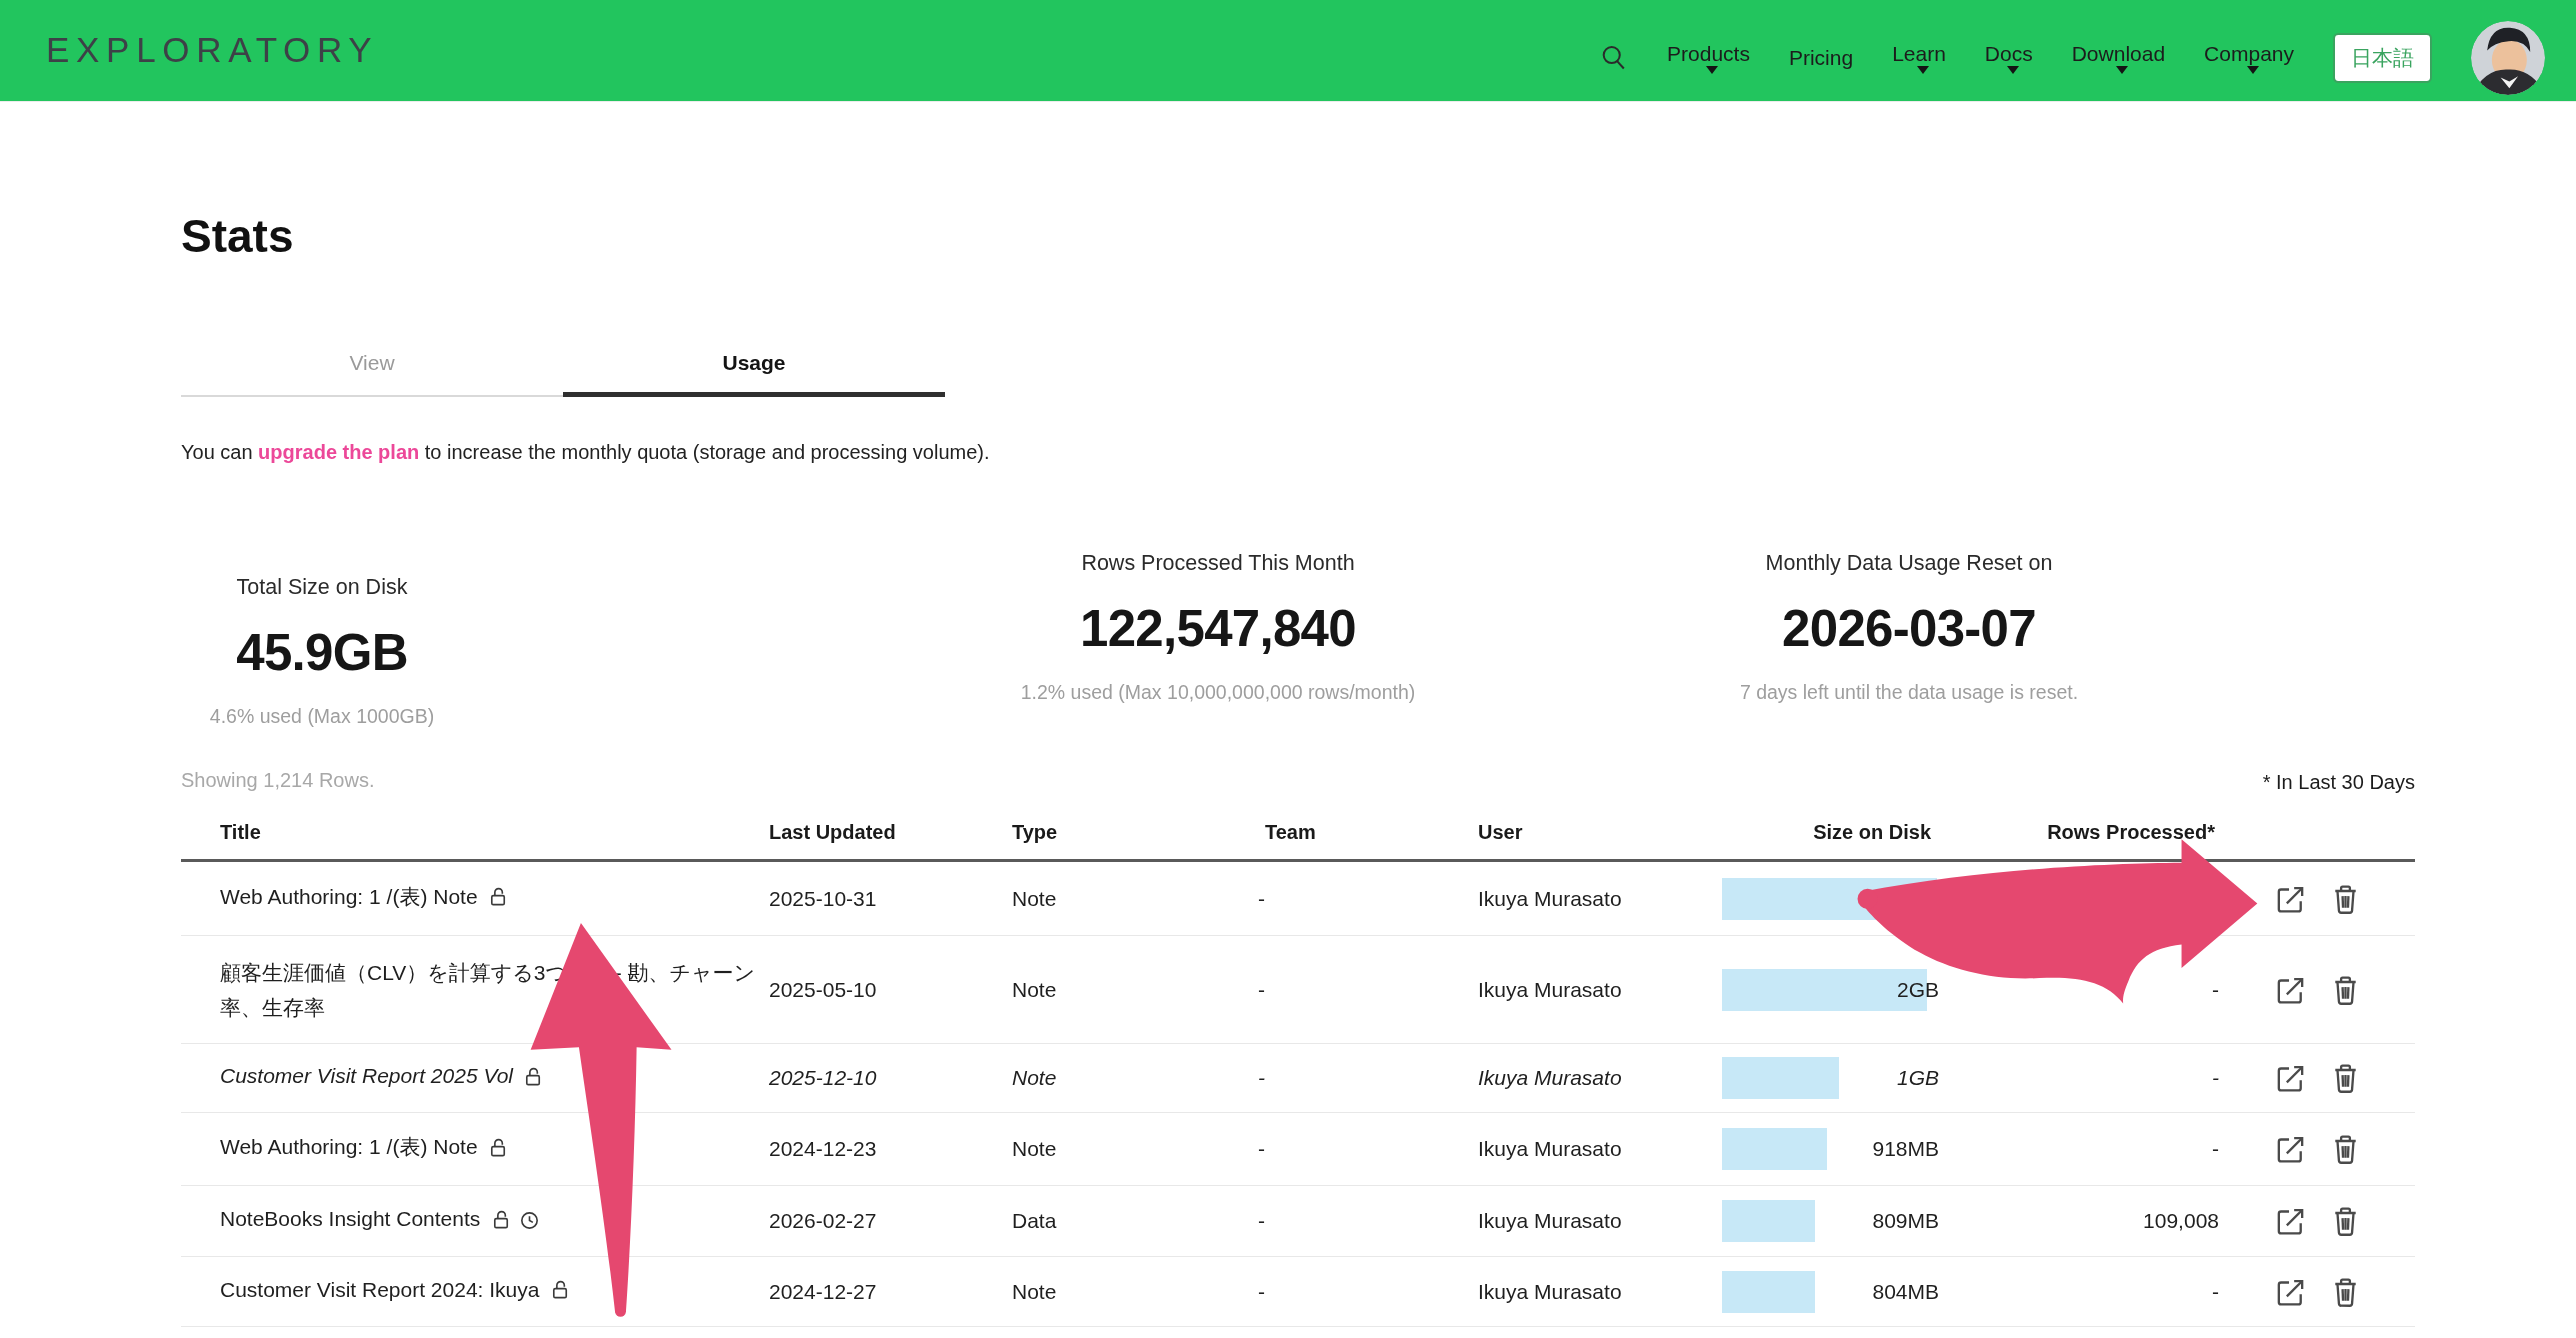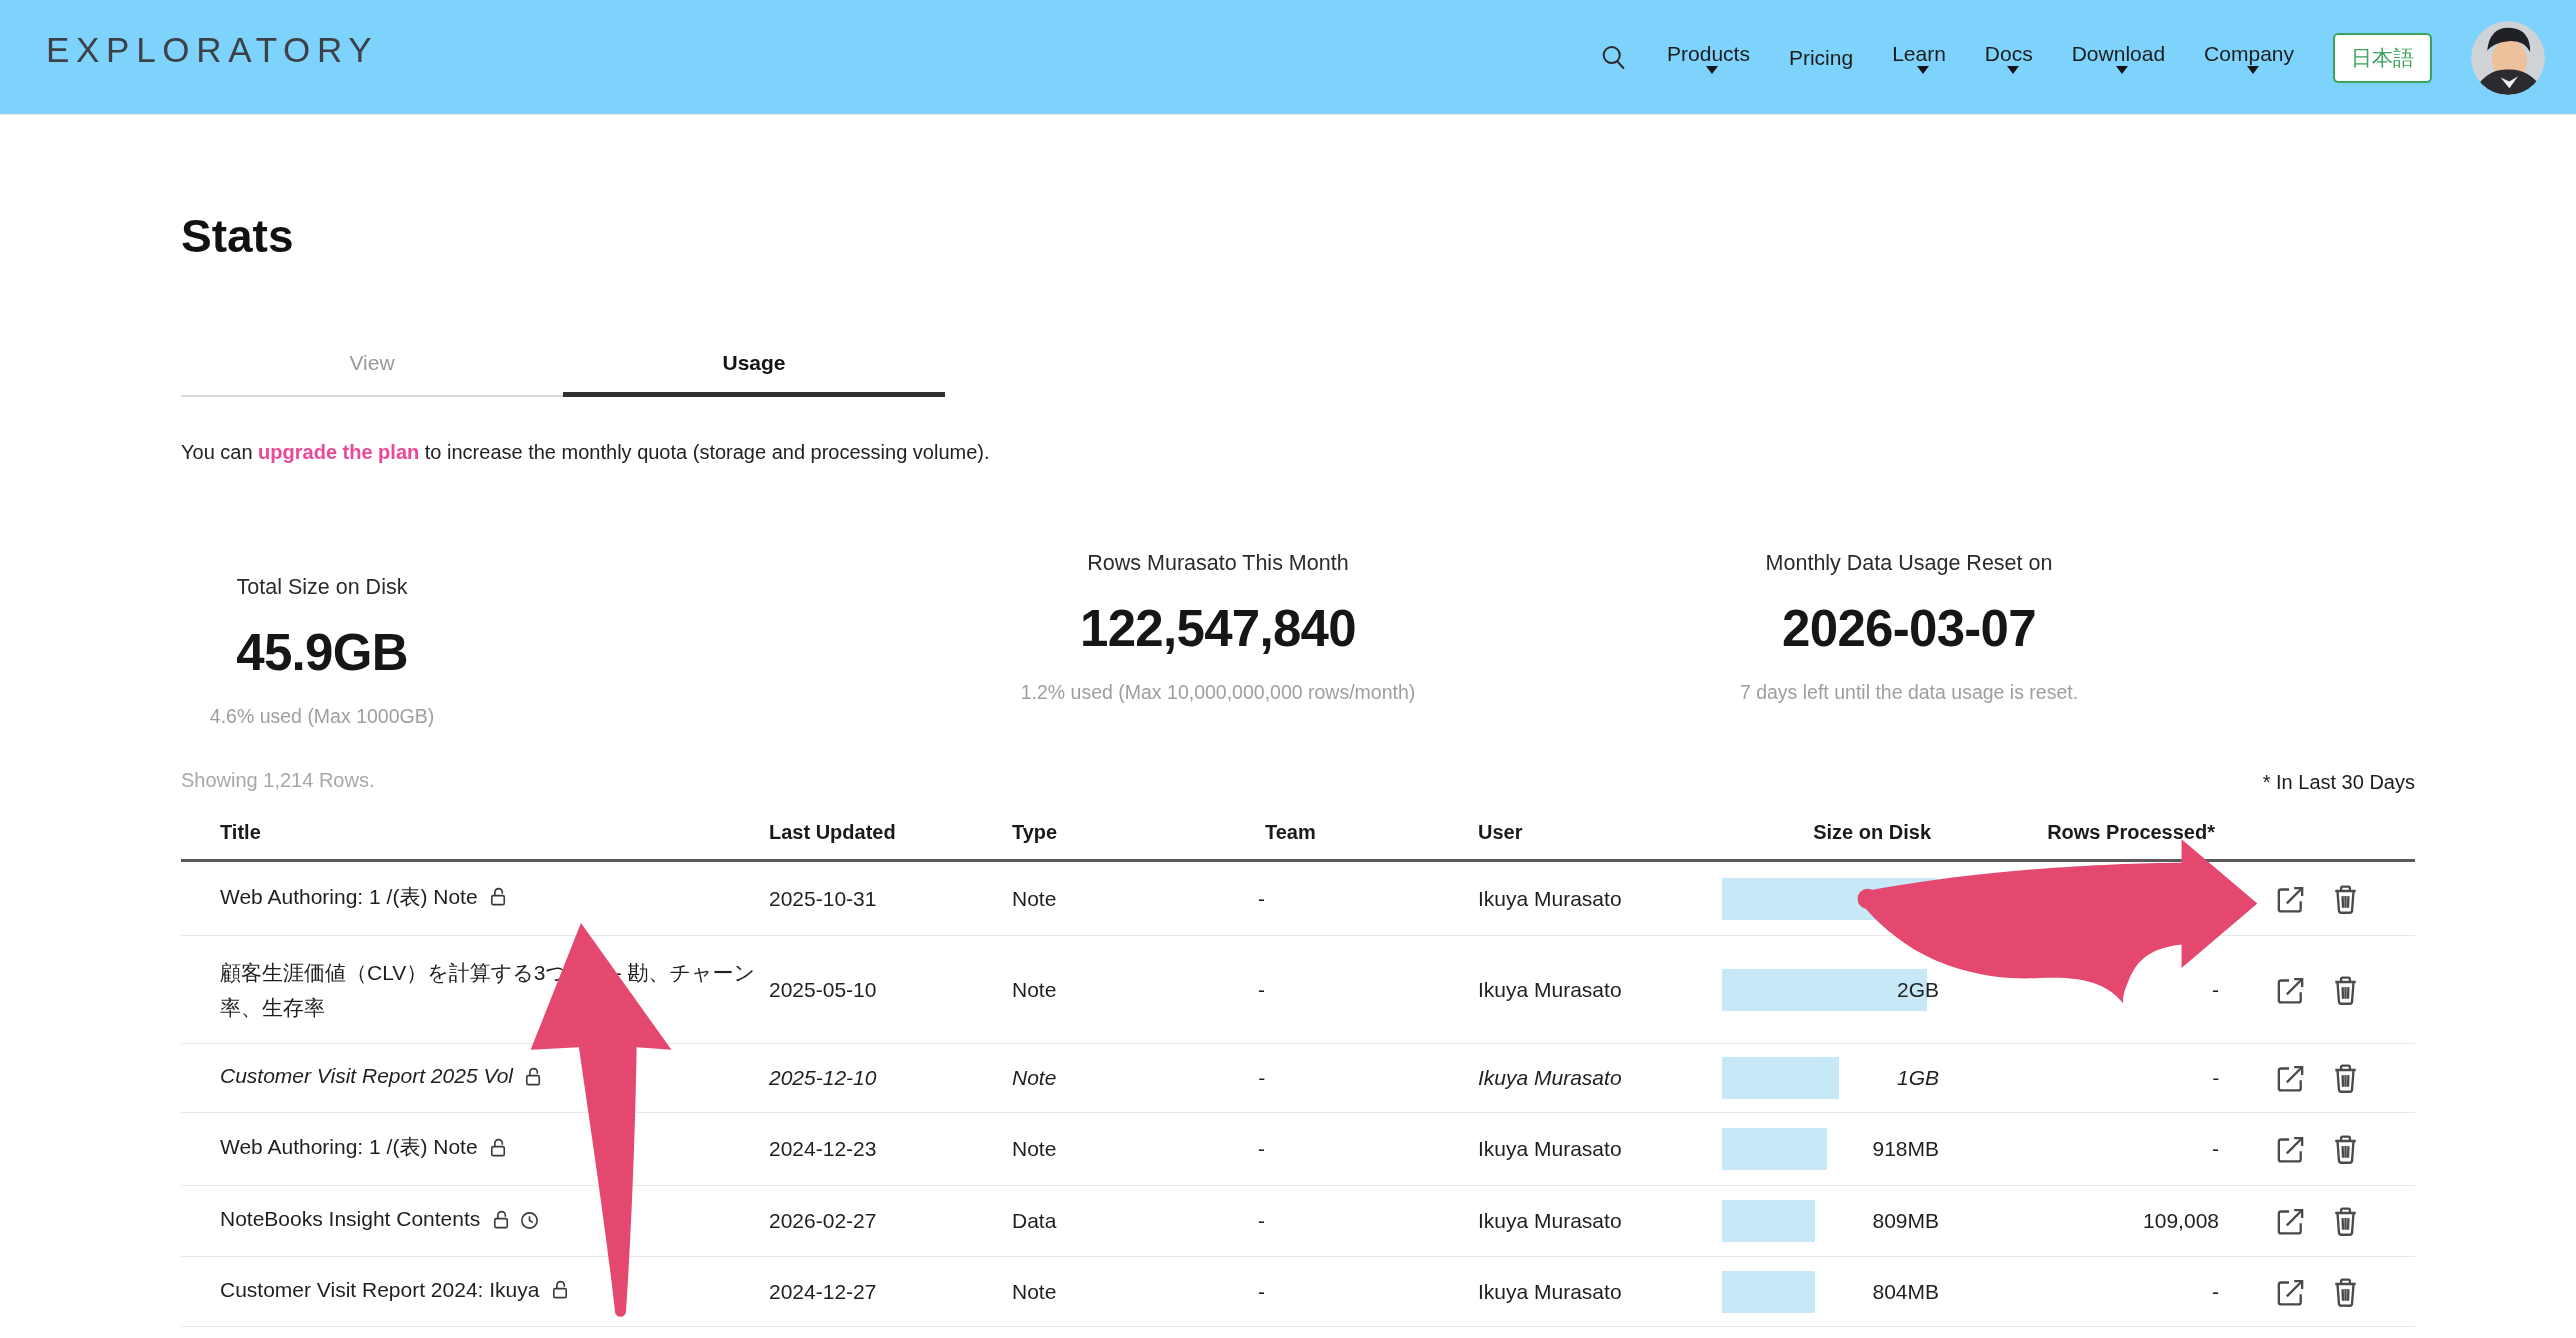--- a/index.html
+++ b/index.html
@@ -1,21 +1,21 @@
 <!DOCTYPE html>
 <html style="font-size:10.7px"><head>
 <meta charset="utf-8">
 <style>
   * { margin:0; padding:0; box-sizing:border-box; }
   html,body { width:2576px; height:1339px; background:#fff; overflow:hidden;
     font-family:"Liberation Sans","DejaVu Sans",sans-serif; color:#222; }
 
   
-  .topnav { position:absolute; left:0; top:0; width:2576px; height:115px;
-    border-bottom:1.3px solid #ececec; background:#7dd3fc; display:flex; align-items:center; }
+  .topnav { position:absolute; left:0; top:0; width:2576px; height:102px;
+    border-bottom:1.3px solid #ececec; background:#22c55e; display:flex; align-items:center; }
   .logo { position:absolute; left:46px; top:29.5px; font-size:35px; font-weight:200;
     letter-spacing:6.7px; color:#3d4147; }
   .nav-right { position:absolute; right:31px; top:0; height:115px; display:flex;
     align-items:center; gap:39px; }
   .nav-item { font-size:21px; color:#1c1c1c; text-decoration:none; white-space:nowrap;
     display:flex; align-items:center; cursor:pointer;flex-direction:column; }
   .caret { display:inline-block; width:0; height:0; border-left:6.7px solid transparent;
     border-right:6.7px solid transparent; border-top:8px solid #141414; margin-left:8px; }
   .search-btn { width:29.5px; height:29.5px; }
   .lang-btn { border:2px solid #3aa45f; color:#3aa45f; font-size:21px; border-radius:5.4px;
@@ -144,21 +144,21 @@
 </div>
 
 <p class="notice"><span>You can </span><a>upgrade the plan</a><span> to increase the monthly quota (storage and processing volume).</span></p>
 
 <div class="card" style="left:322px;margin-top:24px;">
   <div class="card-title">Total Size on Disk</div>
   <div class="card-value">45.9GB</div>
   <div class="card-sub">4.6% used (Max 1000GB)</div>
 </div>
 <div class="card" style="left:1218px;">
-  <div class="card-title">Rows Murasato This Month</div>
+  <div class="card-title">Rows Processed This Month</div>
   <div class="card-value">122,547,840</div>
   <div class="card-sub">1.2% used (Max 10,000,000,000 rows/month)</div>
 </div>
 <div class="card" style="left:1909px;">
   <div class="card-title">Monthly Data Usage Reset on</div>
   <div class="card-value">2026-03-07</div>
   <div class="card-sub">7 days left until the data usage is reset.</div>
 </div>
 
 <div class="showing">Showing 1,214 Rows.</div>

